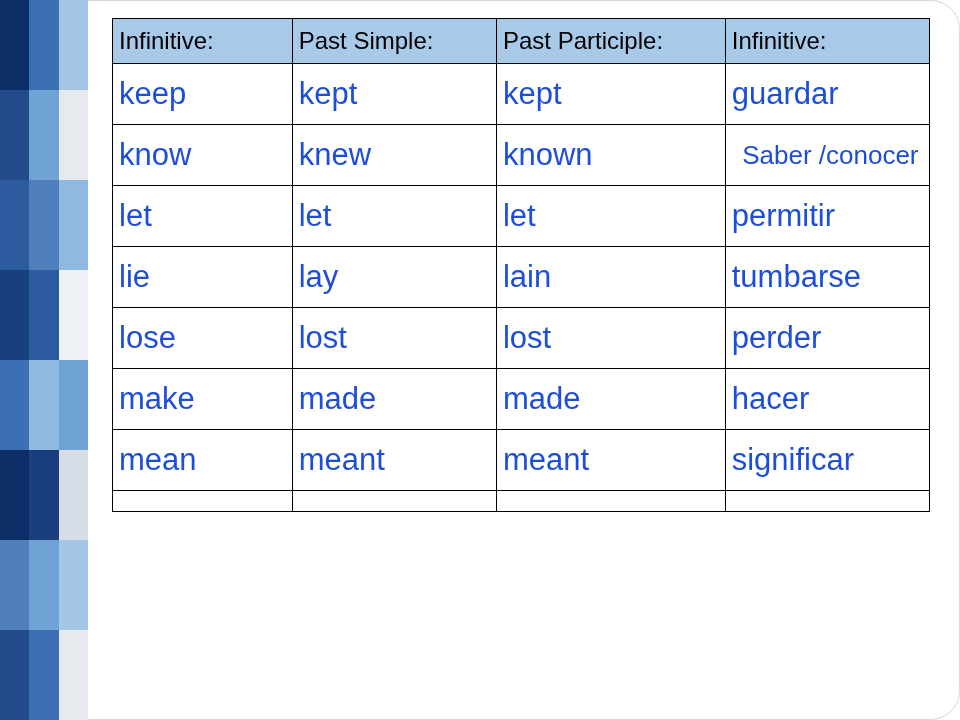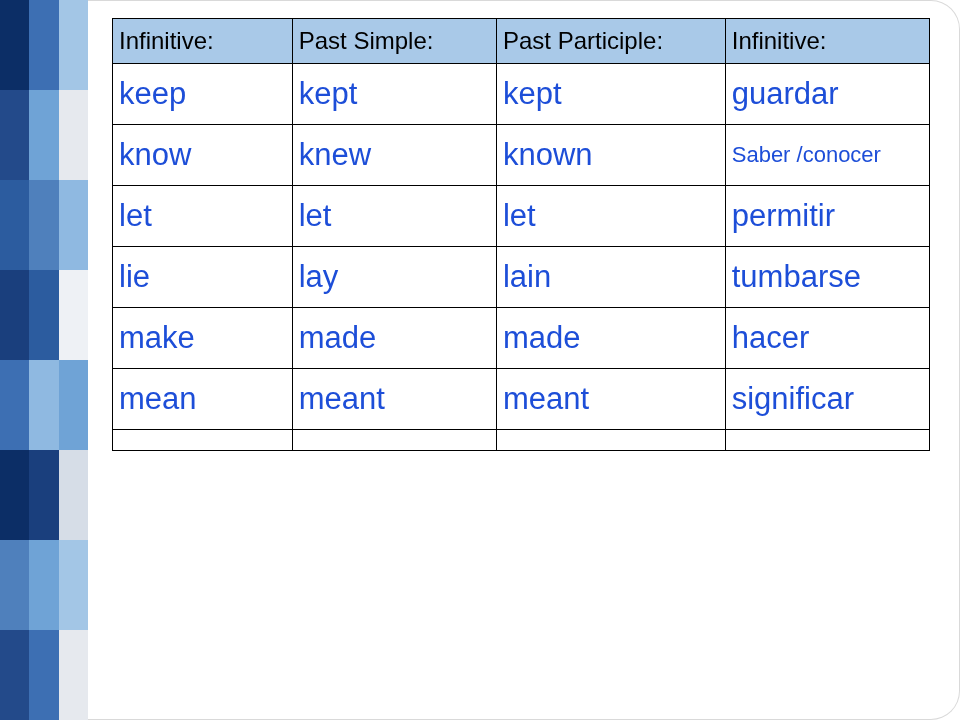--- a/index.html
+++ b/index.html
@@ -60,22 +60,23 @@
     padding-left: 6px;
   }
   td {
     font-size: 31px;
     color: #1d4ed8;
     height: 60px;
     padding-left: 6px;
     line-height: 1.05;
   }
   td.small {
-    font-size: 22px;
+    font-size: 26px;
     line-height: 1.1;
+    text-align: center;
   }
   col.c1 { width: 22%; }
   col.c2 { width: 25%; }
   col.c3 { width: 28%; }
   col.c4 { width: 25%; }
   tr.empty td { height: 20px; }
 
   
   .b1a{background:#0c2e66;} .b1b{background:#2c5c9f;} .b1c{background:#6fa3d6;} .b1d{background:#e6e9ee;}
   .b2a{background:#234a8a;} .b2b{background:#3d6fb3;} .b2c{background:#8fb9e1;} .b2d{background:#d6dde7;}
@@ -154,20 +155,26 @@
             <td>let</td>
             <td>permitir</td>
           </tr>
           <tr>
             <td>lie</td>
             <td>lay</td>
             <td>lain</td>
             <td>tumbarse</td>
           </tr>
           <tr>
+            <td>lose</td>
+            <td>lost</td>
+            <td>lost</td>
+            <td>perder</td>
+          </tr>
+          <tr>
             <td>make</td>
             <td>made</td>
             <td>made</td>
             <td>hacer</td>
           </tr>
           <tr>
             <td>mean</td>
             <td>meant</td>
             <td>meant</td>
             <td>significar</td>

